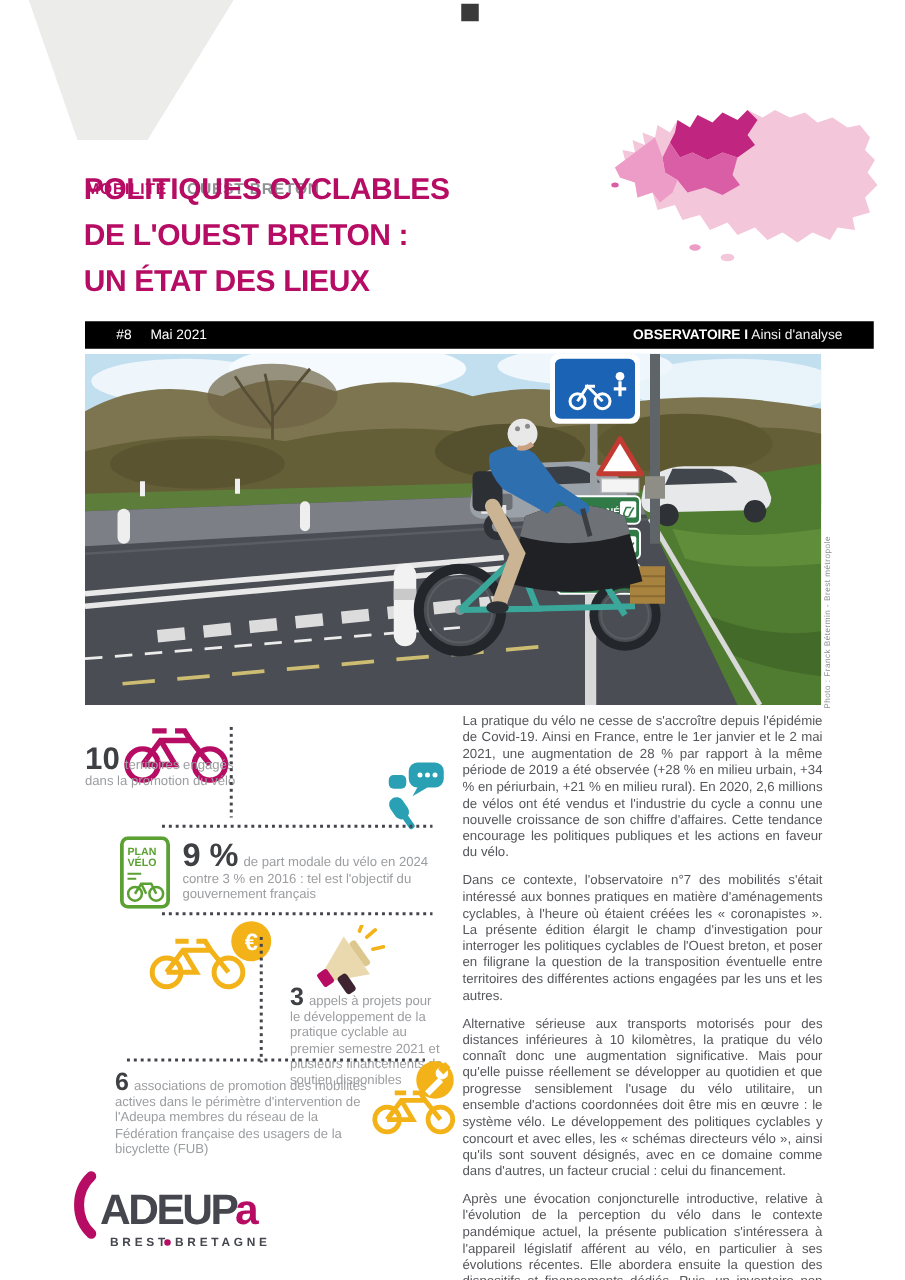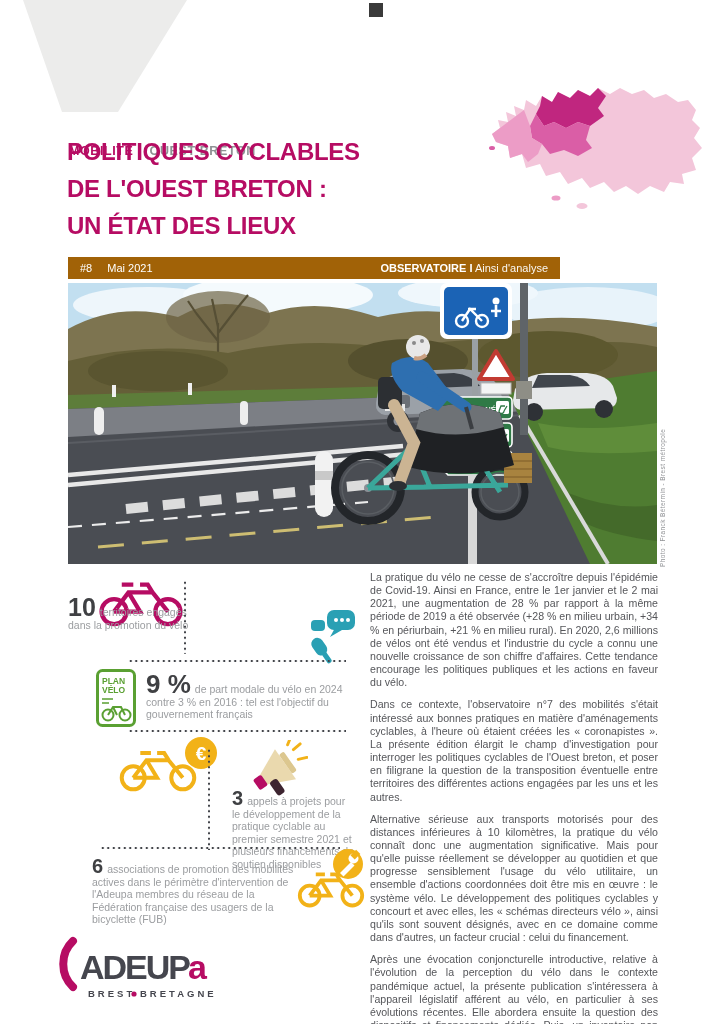--- a/index.html
+++ b/index.html
@@ -8,23 +8,23 @@
   
   .corner-band{position:absolute;left:0;top:0;width:220px;height:112px;background:#ececeb;
     clip-path:polygon(23px 0,187px 0,118px 112px,62px 112px);}
   .reg-mark{position:absolute;left:369px;top:3px;width:14px;height:14px;background:#3a3a3a;}
   
   .kicker{position:absolute;left:69px;top:114px;font-size:12.5px;font-weight:bold;letter-spacing:.6px;margin-top:30px;}
   .kicker .k1{color:#b60c63;}
   .kicker .k2{color:#8f9194;margin-left:12px;}
   .title{position:absolute;left:67px;top:133px;color:#b60c63;font-weight:bold;
          font-size:24px;line-height:37px;letter-spacing:-.3px;}
-  .issue-bar{position:absolute;left:68px;top:257px;width:492px;height:22px;background:#a16207;
+  .issue-bar{position:absolute;left:68px;top:257px;width:631px;height:22px;background:#000000;
      color:#fff;font-size:11px;display:flex;align-items:center;justify-content:space-between;
-     padding:0 12px;box-sizing:border-box;}
+     padding:0 25px;box-sizing:border-box;}
   .issue-left span{margin-right:12px;}
   .issue-right b{font-weight:bold;}
   .issue-right .sub{font-weight:normal;opacity:.95;}
   
   .map{position:absolute;left:486px;top:82px;width:226px;height:138px;}
   
   .photo{position:absolute;left:68px;top:283px;width:589px;height:281px;overflow:hidden;}
   .credit{position:absolute;left:659px;top:392px;height:175px;width:10px;
      font-size:6.5px;color:#8f9194;writing-mode:vertical-rl;transform:rotate(180deg);
      letter-spacing:.4px;white-space:nowrap;}

